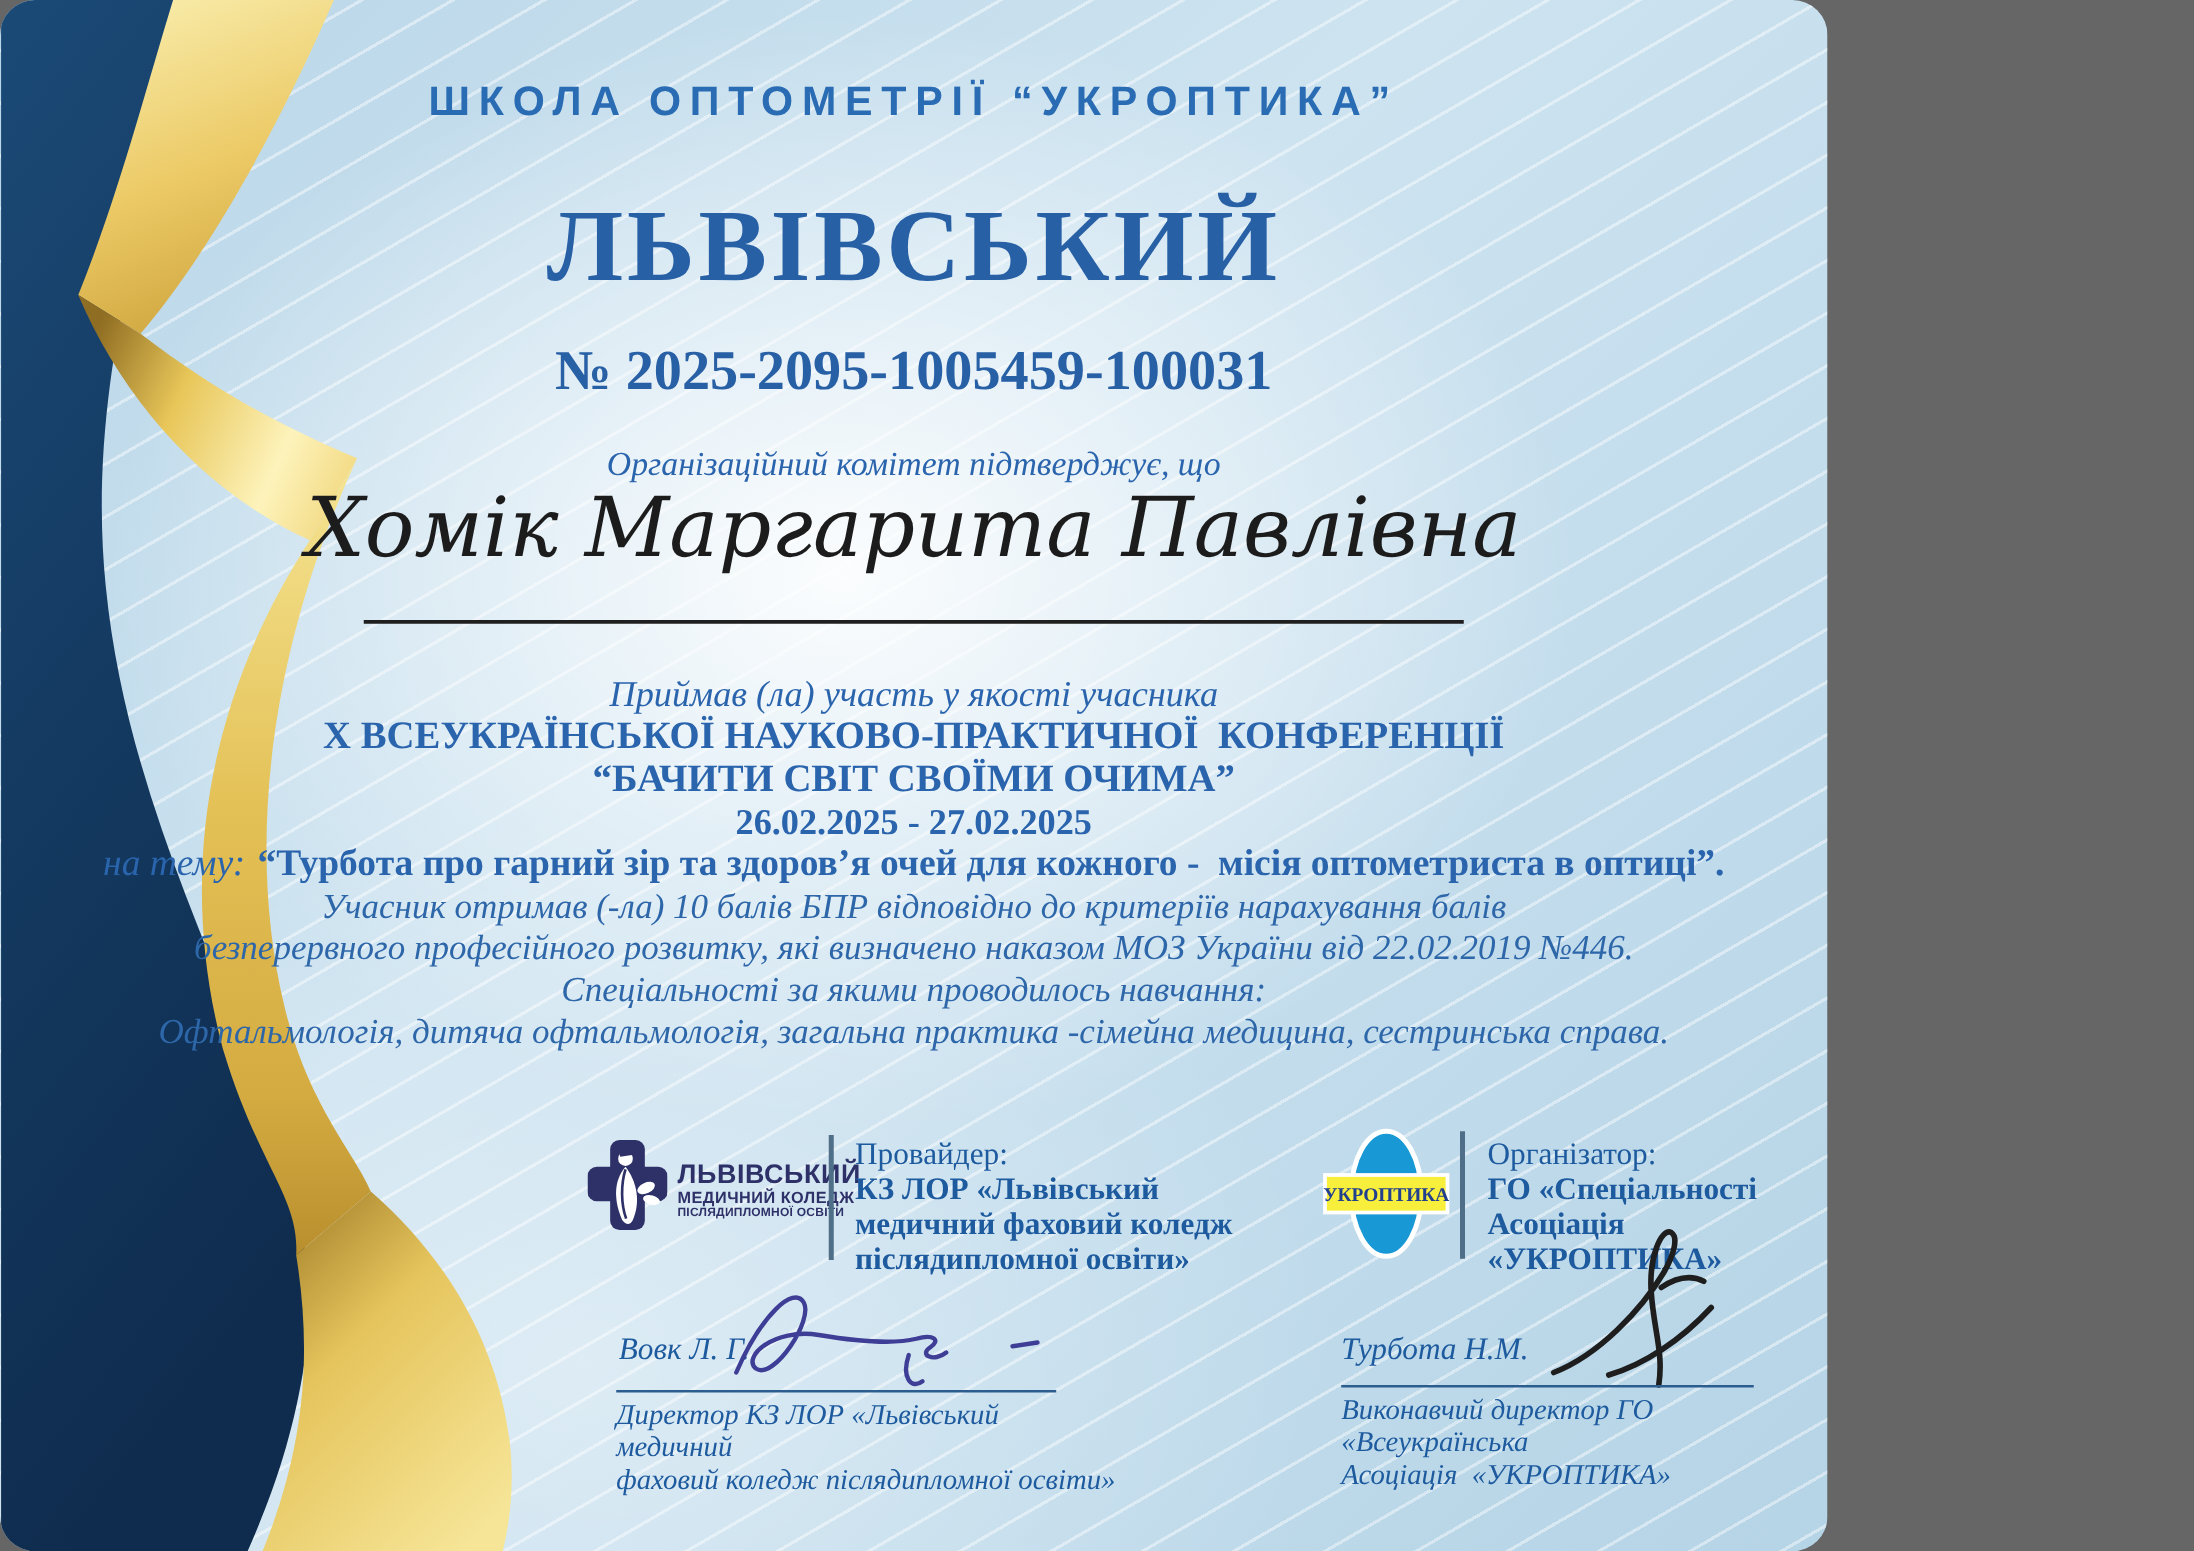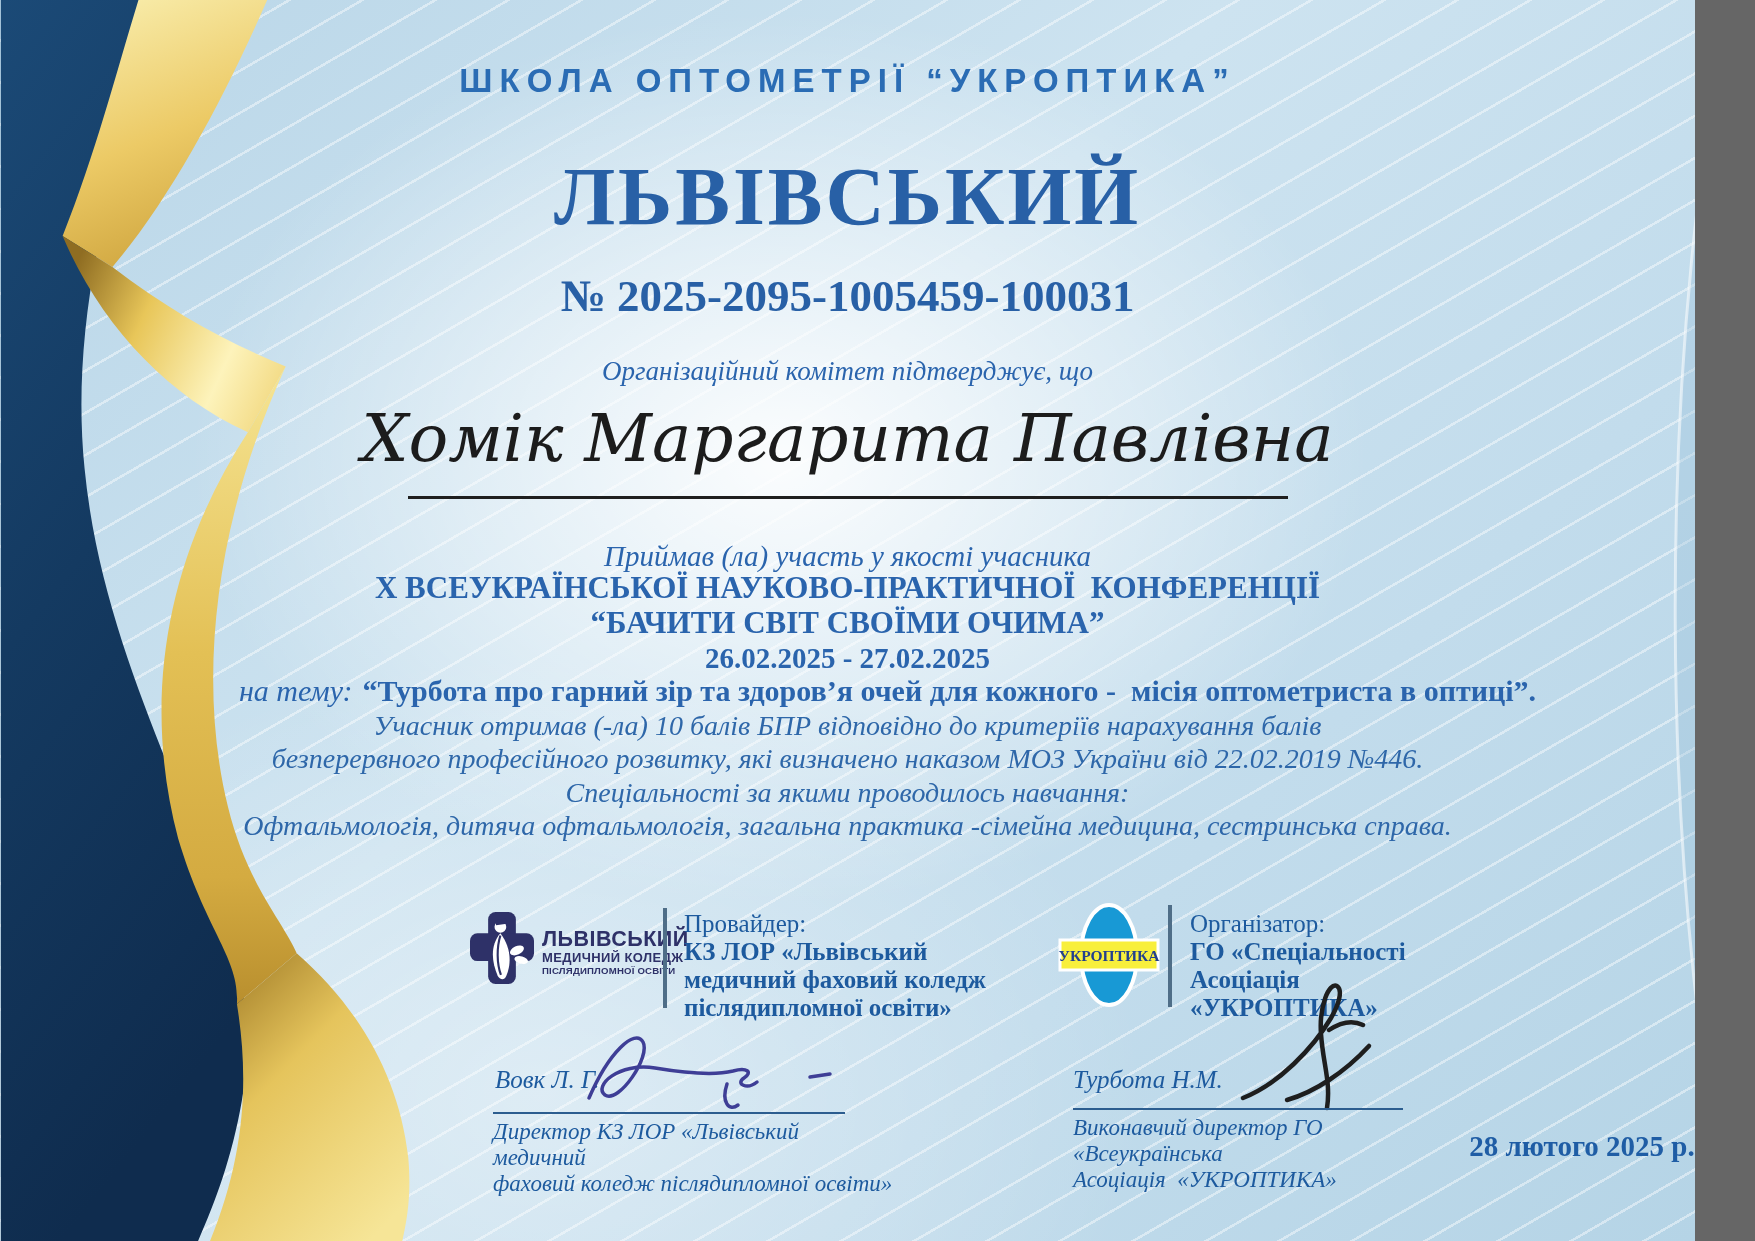--- a/index.html
+++ b/index.html
@@ -1,50 +1,51 @@
 <!DOCTYPE html>
 <html><head>
 <meta charset="utf-8">
 <style>
   html,body{margin:0;padding:0;background:#666;}
   #canvas{
     position:relative;
-    width:1695px;height:1241px;
+    width:1462px;height:1241px;
     overflow:hidden;
     font-family:"Liberation Serif","DejaVu Serif",serif;
     background:
       radial-gradient(ellipse 950px 720px at 46% 37%, rgba(255,255,255,0.92), rgba(255,255,255,0) 62%),
       radial-gradient(ellipse 1100px 800px at 32% 88%, rgba(255,255,255,0.40), rgba(255,255,255,0) 55%),
       linear-gradient(135deg,#b9d6e8 0%,#cde3f0 42%,#c2dcec 70%,#b5d4e6 100%);
+    border-radius: 28px;
   }
   .stripes{
     position:absolute;inset:0;
     background:repeating-linear-gradient(150deg,
       rgba(255,255,255,0) 0px, rgba(255,255,255,0) 34px,
       rgba(255,255,255,0.55) 34px, rgba(255,255,255,0.55) 36.5px);
     opacity:.8;
   }
   .rightcurl{position:absolute;inset:0;pointer-events:none;}
   .deco{position:absolute;left:0;top:0;}
   .ct{position:absolute;left:0;width:100%;text-align:center;color:#2a64ad;}
   .keep-ws{white-space:pre-wrap;}
   .hdr{top:62px;font-family:"Liberation Sans","DejaVu Sans",sans-serif;
        font-weight:700;font-size:33px;letter-spacing:7px;color:#2a6cb4;}
   .title{top:150px;font-weight:700;font-size:82px;letter-spacing:3px;color:#2860a6;}
   .number{top:270px;font-weight:700;font-size:45px;color:#2860a6;}
   .confirm{top:356px;font-style:italic;font-size:27px;color:#2a64ad;}
-  .name{top:400px;font-style:italic;font-size:66px;color:#1c1c1c;
+  .name{top:384px;font-style:italic;font-size:66px;color:#1c1c1c;
         font-family:"DejaVu Serif",serif;}
   .name-underline{position:absolute;left:50%;transform:translateX(-50%);
         top:496px;width:880px;height:3px;background:#1f1f1f;}
   .partic{top:540px;font-style:italic;font-size:29px;}
   .conf1{top:570px;font-weight:700;font-size:31px;}
   .conf2{top:605px;font-weight:700;font-size:31px;}
   .dates{top:642px;font-weight:600;font-size:29px;}
-  .theme{top:674px;font-size:30px;margin-left:40px;}
+  .theme{top:674px;font-size:30px;}
   .theme .lbl{font-style:italic;margin-right:10px;}
   .theme .txt{font-weight:700;}
   .pts{font-style:italic;font-size:28px;color:#2e67a9;}
   .p1{top:710px;} .p2{top:743px;} .p3{top:777px;} .p4{top:810px;}
   .blocktxt{position:absolute;color:#1d5a9e;font-size:25px;line-height:28px;}
   .blocktxt .lbl{font-weight:400;}
   .blocktxt .bold{font-weight:700;}
   .vdivider{position:absolute;width:4px;background:#4f6e88;}
   .logotxt{position:absolute;color:#2e3168;font-family:"Liberation Sans","DejaVu Sans",sans-serif;line-height:1.12;}
   .logotxt .l1{font-weight:700;font-size:21.5px;letter-spacing:.5px;}

